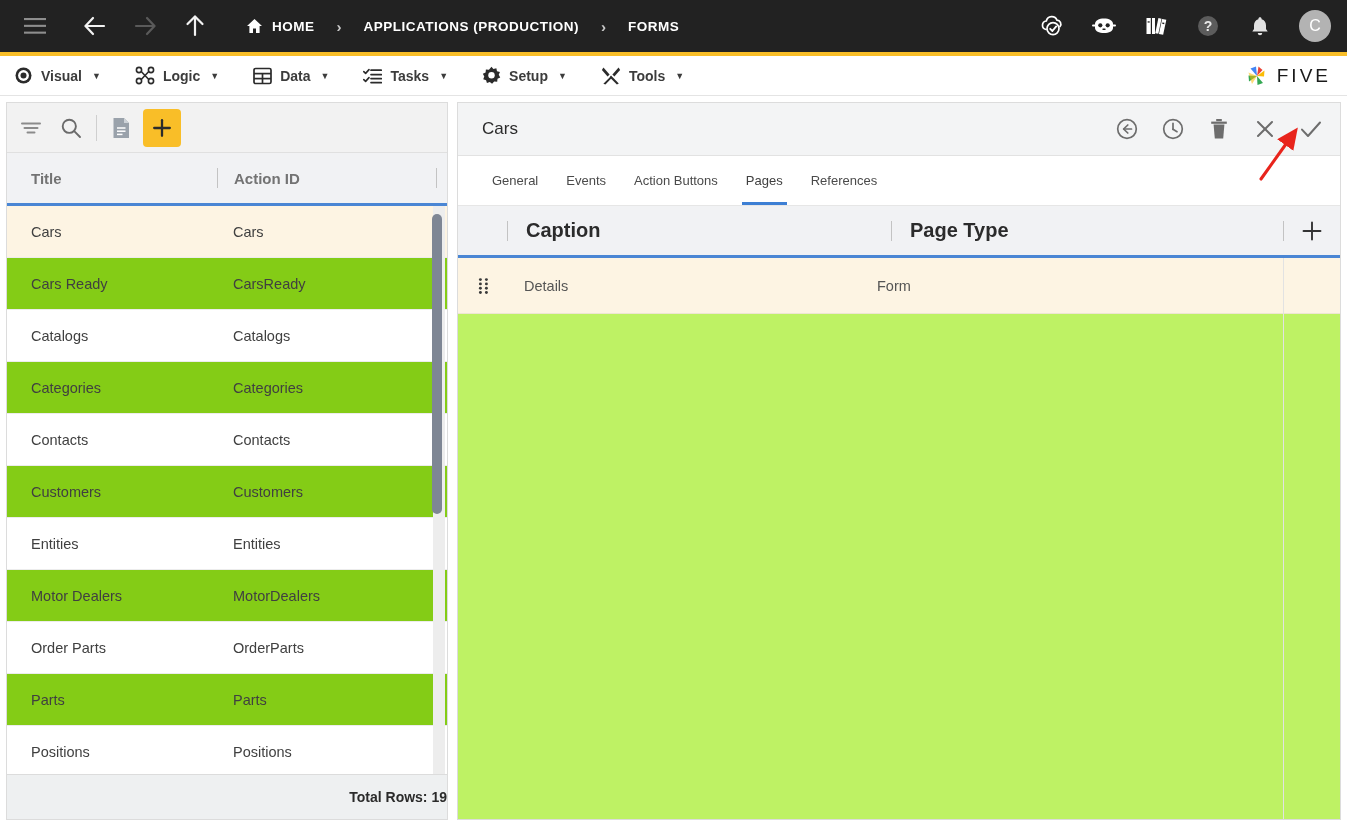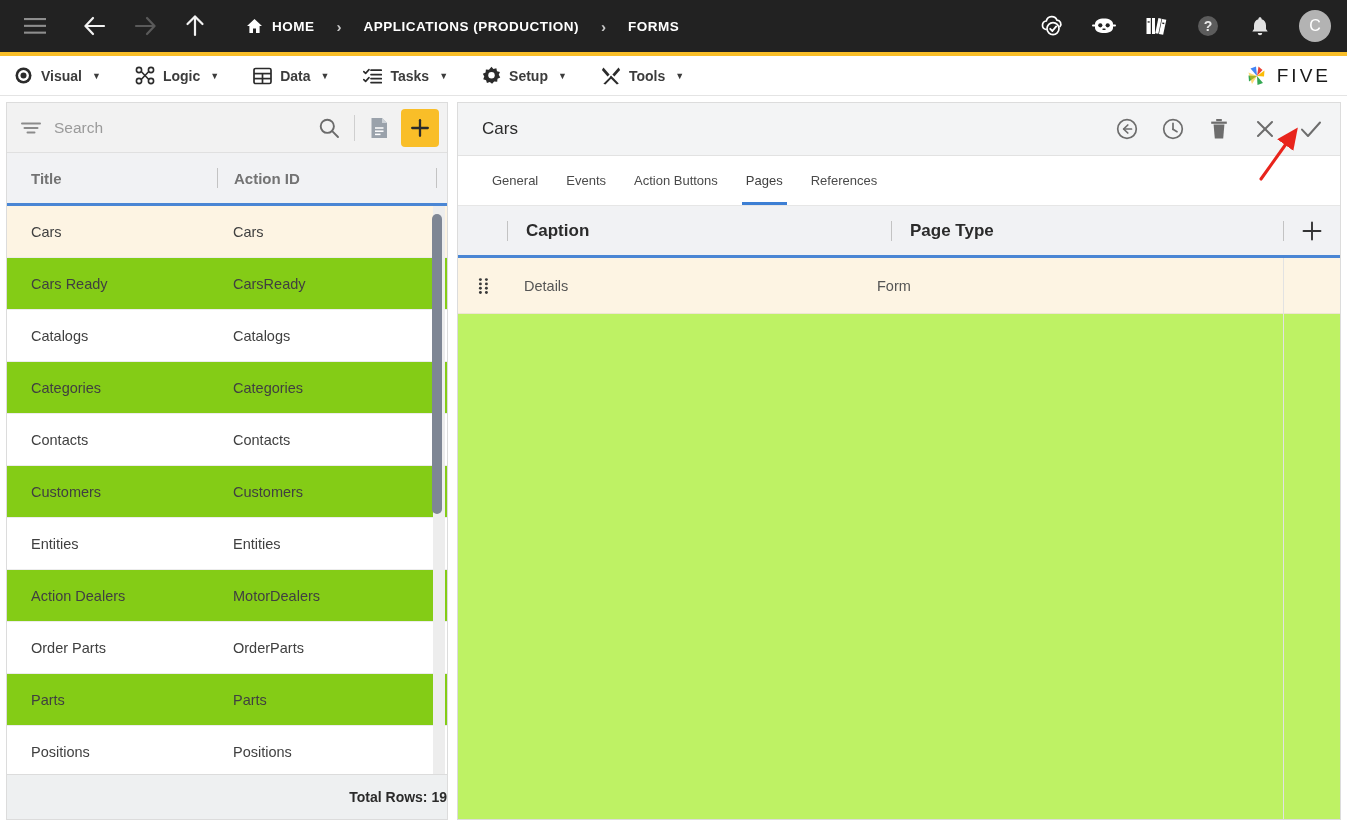--- a/index.html
+++ b/index.html
@@ -224,21 +224,21 @@
   }
 
   .pg-head {
     height: 52px;
     background: #f1f2f4;
     display: flex; align-items: center;
     border-bottom: 3px solid #4a86d4;
     position: relative;
   }
   .pg-sep { width: 1px; height: 20px; background: #c3c3c3; }
-  .pg-cell { font-size: 17px; font-weight: bold; color: #2b2b2b; }
+  .pg-cell { font-size: 20px; font-weight: bold; color: #2b2b2b; }
   .pg-caption { padding-left: 18px; width: 383px; }
   .pg-type { padding-left: 18px; flex: 1; }
   .pg-add { width: 56px; display:flex; align-items:center; justify-content:center; cursor: pointer; }
 
   .pg-body { flex: 1; background: #bef264; position: relative; }
   .pg-row {
     height: 56px;
     display: flex; align-items: center;
     background: #FDF4E3;
     border-bottom: 1px solid #eee5d2;
@@ -459,21 +459,20 @@
   <div class="left-panel">
 
     <div class="search-row">
       <span class="filter-icon">
         <svg width="20" height="14" viewBox="0 0 20 14" style="display:block">
           <line x1="1" y1="2.5" x2="19" y2="2.5" stroke="#8b8b8b" stroke-width="2" stroke-linecap="round"></line>
           <line x1="3.5" y1="7" x2="16.5" y2="7" stroke="#8b8b8b" stroke-width="2" stroke-linecap="round"></line>
           <line x1="6.5" y1="11.5" x2="13.5" y2="11.5" stroke="#8b8b8b" stroke-width="2" stroke-linecap="round"></line>
         </svg>
       </span>
-      <input class="search-input" type="text" placeholder="Search" style="">
       <span class="search-go">
         <svg width="22" height="22" viewBox="0 0 22 22" style="display:block">
           <circle cx="9.3" cy="9.3" r="6.6" stroke="#6b6b6b" stroke-width="1.9" fill="none"></circle>
           <line x1="14.2" y1="14.2" x2="20" y2="20" stroke="#6b6b6b" stroke-width="1.9" stroke-linecap="round"></line>
         </svg>
       </span>
       <span class="vdiv"></span>
       <span class="doc-btn">
         <svg width="22" height="24" viewBox="0 0 22 24" style="display:block">
           <path d="M3.5 2 L14 2 L19 7 L19 22 L3.5 22 Z" fill="#9aa2ab"></path>
@@ -522,21 +521,21 @@
           </div>
           <div class="row alt">
             <div class="cell c-title">Customers</div>
             <div class="cell c-action">Customers</div>
           </div>
           <div class="row">
             <div class="cell c-title">Entities</div>
             <div class="cell c-action">Entities</div>
           </div>
           <div class="row alt">
-            <div class="cell c-title">Action Dealers</div>
+            <div class="cell c-title">Motor Dealers</div>
             <div class="cell c-action">MotorDealers</div>
           </div>
           <div class="row">
             <div class="cell c-title">Order Parts</div>
             <div class="cell c-action">OrderParts</div>
           </div>
           <div class="row alt">
             <div class="cell c-title">Parts</div>
             <div class="cell c-action">Parts</div>
           </div>

